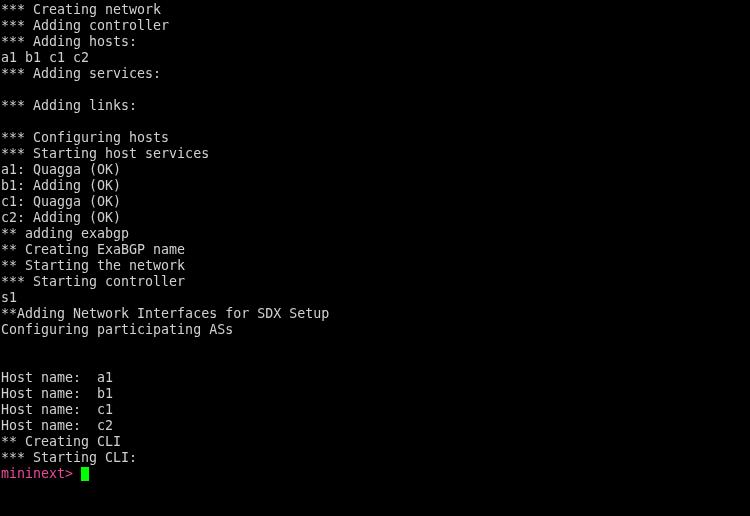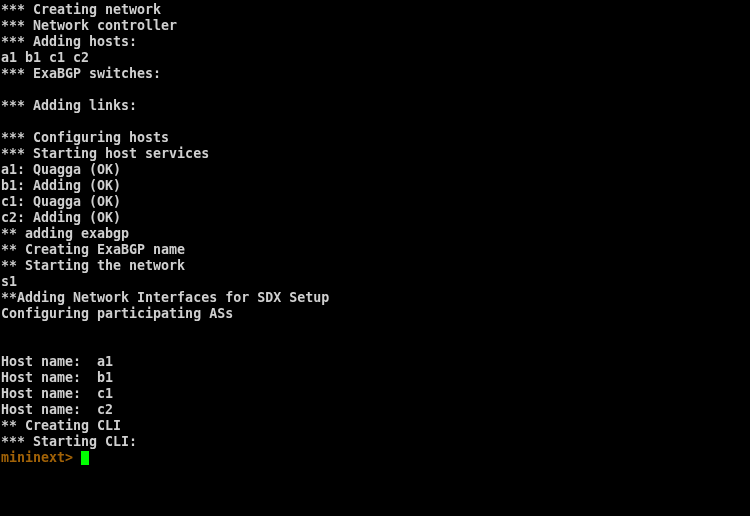--- a/index.html
+++ b/index.html
@@ -14,73 +14,73 @@
     height: 516px;
     background: #000000;
     overflow: hidden;
     font-family: "DejaVu Sans Mono", "Liberation Mono", monospace;
     font-size: 13.3px;
     line-height: 16px;
     letter-spacing: 0px;
     color: #d0d0d0;
     padding: 2px 0 0 1px;
     box-sizing: border-box;
-    font-weight: bold;
     -webkit-font-smoothing: none;
   }
   .line {
     height: 16px;
     line-height: 16px;
     white-space: pre;
     font-family: "DejaVu Sans Mono", "Liberation Mono", monospace;
     color: #d0d0d0;
   }
   .line.blank {
     height: 16px;
   }
   .prompt-line {
     height: 16px;
     line-height: 16px;
     white-space: pre;
     display: block;
   }
   .prompt-text {
     white-space: pre;
-    color: #a16207;
+    color: #ec4899;
   }
   .cursor {
     display: inline-block;
     width: 8px;
     height: 14px;
     background: #00ff00;
     vertical-align: -3px;
   }
 </style>
 </head>
 <body>
 
 <div id="terminal">
   <div id="output">
       <div class="line">*** Creating network</div>
-      <div class="line">*** Network controller</div>
+      <div class="line">*** Adding controller</div>
       <div class="line">*** Adding hosts:</div>
       <div class="line">a1 b1 c1 c2</div>
-      <div class="line">*** ExaBGP switches:</div>
+      <div class="line">*** Adding services:</div>
       <div class="line blank"></div>
       <div class="line">*** Adding links:</div>
       <div class="line blank"></div>
       <div class="line">*** Configuring hosts</div>
       <div class="line">*** Starting host services</div>
       <div class="line">a1: Quagga (OK)</div>
       <div class="line">b1: Adding (OK)</div>
       <div class="line">c1: Quagga (OK)</div>
       <div class="line">c2: Adding (OK)</div>
       <div class="line">** adding exabgp</div>
       <div class="line">** Creating ExaBGP name</div>
       <div class="line">** Starting the network</div>
+      <div class="line">*** Starting controller</div>
       <div class="line">s1</div>
       <div class="line">**Adding Network Interfaces for SDX Setup</div>
       <div class="line">Configuring participating ASs</div>
       <div class="line blank"></div>
       <div class="line blank"></div>
       <div class="line">Host name:  a1</div>
       <div class="line">Host name:  b1</div>
       <div class="line">Host name:  c1</div>
       <div class="line">Host name:  c2</div>
       <div class="line">** Creating CLI</div>

